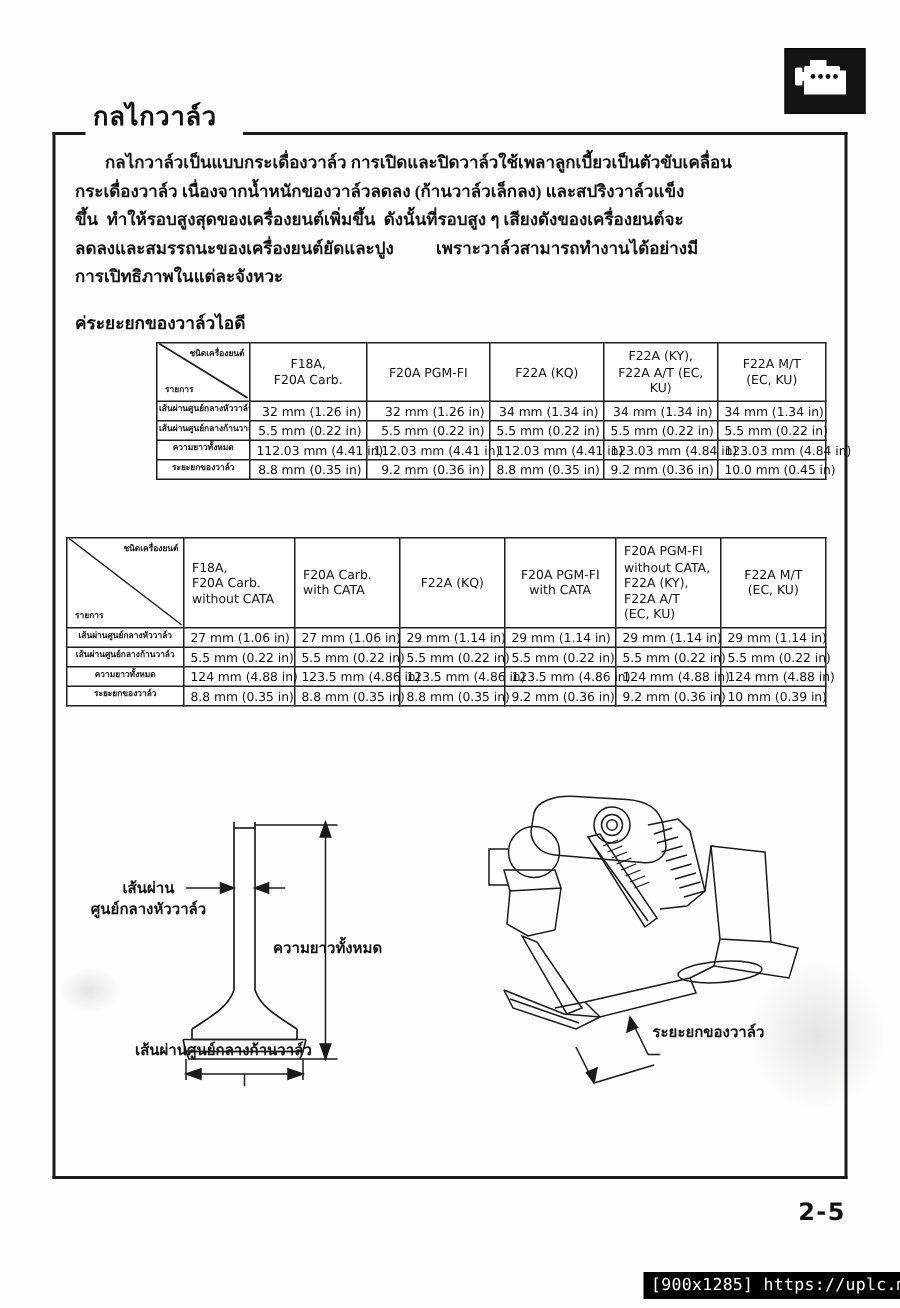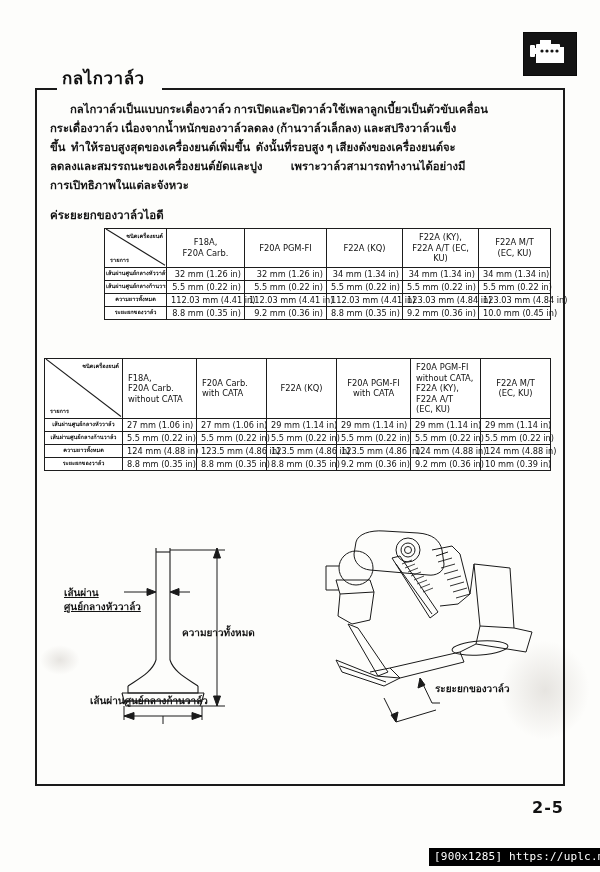--- a/index.html
+++ b/index.html
@@ -150,21 +150,21 @@
   .diagram-area svg { display:block; }
 
   .dlabel {
     position: absolute;
     font-size: 10px;
     font-weight: bold;
     color: #141414;
     line-height: 14px;
     white-space: pre;
   }
-  #label-head-dia { left: 64px; top: 586px; text-align: left; width: 130px; text-decoration: underline; }
+  #label-head-dia { left: 34px; top: 586px; text-align: center; width: 130px; }
   #label-total-len { left: 182px; top: 626px; }
   #label-stem-dia { left: 90px; top: 694px; }
   #label-valve-lift { left: 435px; top: 682px; }
 
   
   .page-number {
     position: absolute;
     right: 36px; top: 798px;
     font-size: 16px;
     font-weight: bold;

